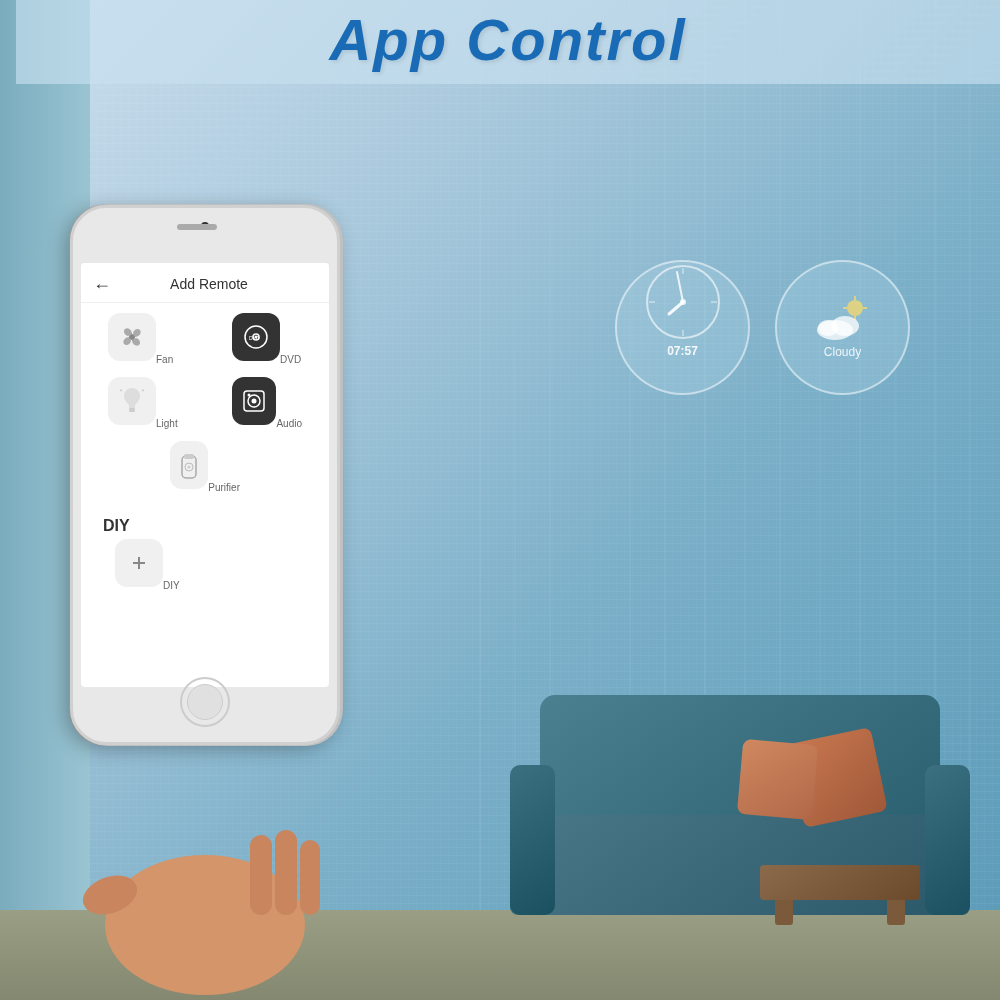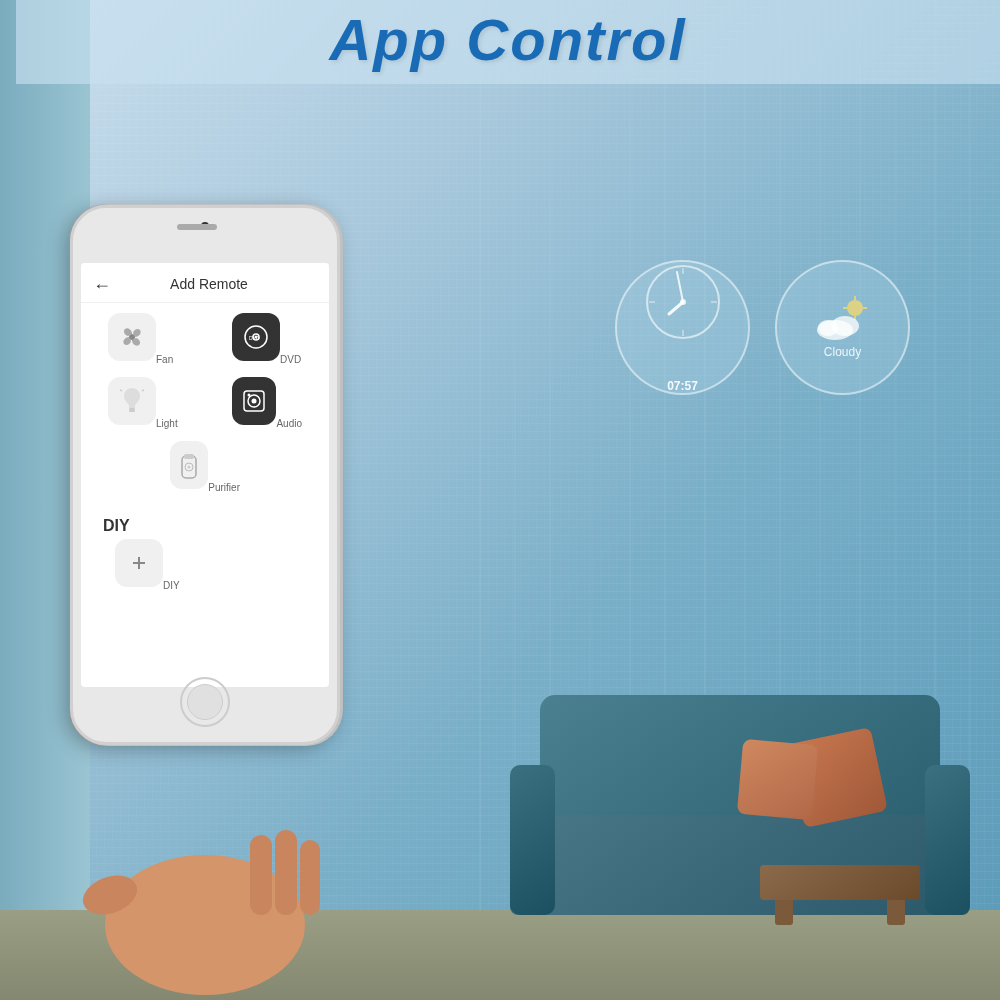--- a/index.html
+++ b/index.html
@@ -294,21 +294,21 @@
   <div style="position:absolute;bottom:98px;right:155px;width:75px;height:75px;background:linear-gradient(145deg,#d08860,#b06848);border-radius:8px;transform:rotate(5deg);"></div>
 </div>
 
 <div style="position:absolute;bottom:100px;right:80px;width:160px;height:35px;background:linear-gradient(145deg,#8a6a4a,#6a4a2a);border-radius:4px;z-index:4;">
   <div style="position:absolute;bottom:-25px;left:15px;width:18px;height:25px;background:#7a5a3a;border-radius:0 0 3px 3px;"></div>
   <div style="position:absolute;bottom:-25px;right:15px;width:18px;height:25px;background:#7a5a3a;border-radius:0 0 3px 3px;"></div>
 </div>
 
 <div style="position:absolute;right:80px;top:260px;z-index:5;">
 
-  <div style="position:absolute;right:170px;top:0;width:135px;height:135px;border-radius:50%;border:2px solid rgba(255,255,255,0.5);background:rgba(180,215,230,0.25);display:flex;flex-direction:column;align-items:center;justify-content:space-between;">
+  <div style="position:absolute;right:170px;top:0;width:135px;height:135px;border-radius:50%;border:2px solid rgba(255,255,255,0.5);background:rgba(180,215,230,0.25);display:flex;flex-direction:column;align-items:center;justify-content:flex-start;">
     <svg width="80" height="80" viewBox="0 0 80 80">
       <circle cx="40" cy="40" r="36" fill="none" stroke="rgba(255,255,255,0.6)" stroke-width="2"></circle>
       <circle cx="40" cy="40" r="3" fill="rgba(255,255,255,0.8)"></circle>
 
       <line x1="40" y1="40" x2="26" y2="52" stroke="rgba(255,255,255,0.9)" stroke-width="3" stroke-linecap="round"></line>
 
       <line x1="40" y1="40" x2="34" y2="10" stroke="rgba(255,255,255,0.8)" stroke-width="2" stroke-linecap="round"></line>
 
       <line x1="40" y1="6" x2="40" y2="12" stroke="rgba(255,255,255,0.5)" stroke-width="1.5"></line>
       <line x1="74" y1="40" x2="68" y2="40" stroke="rgba(255,255,255,0.5)" stroke-width="1.5"></line>

